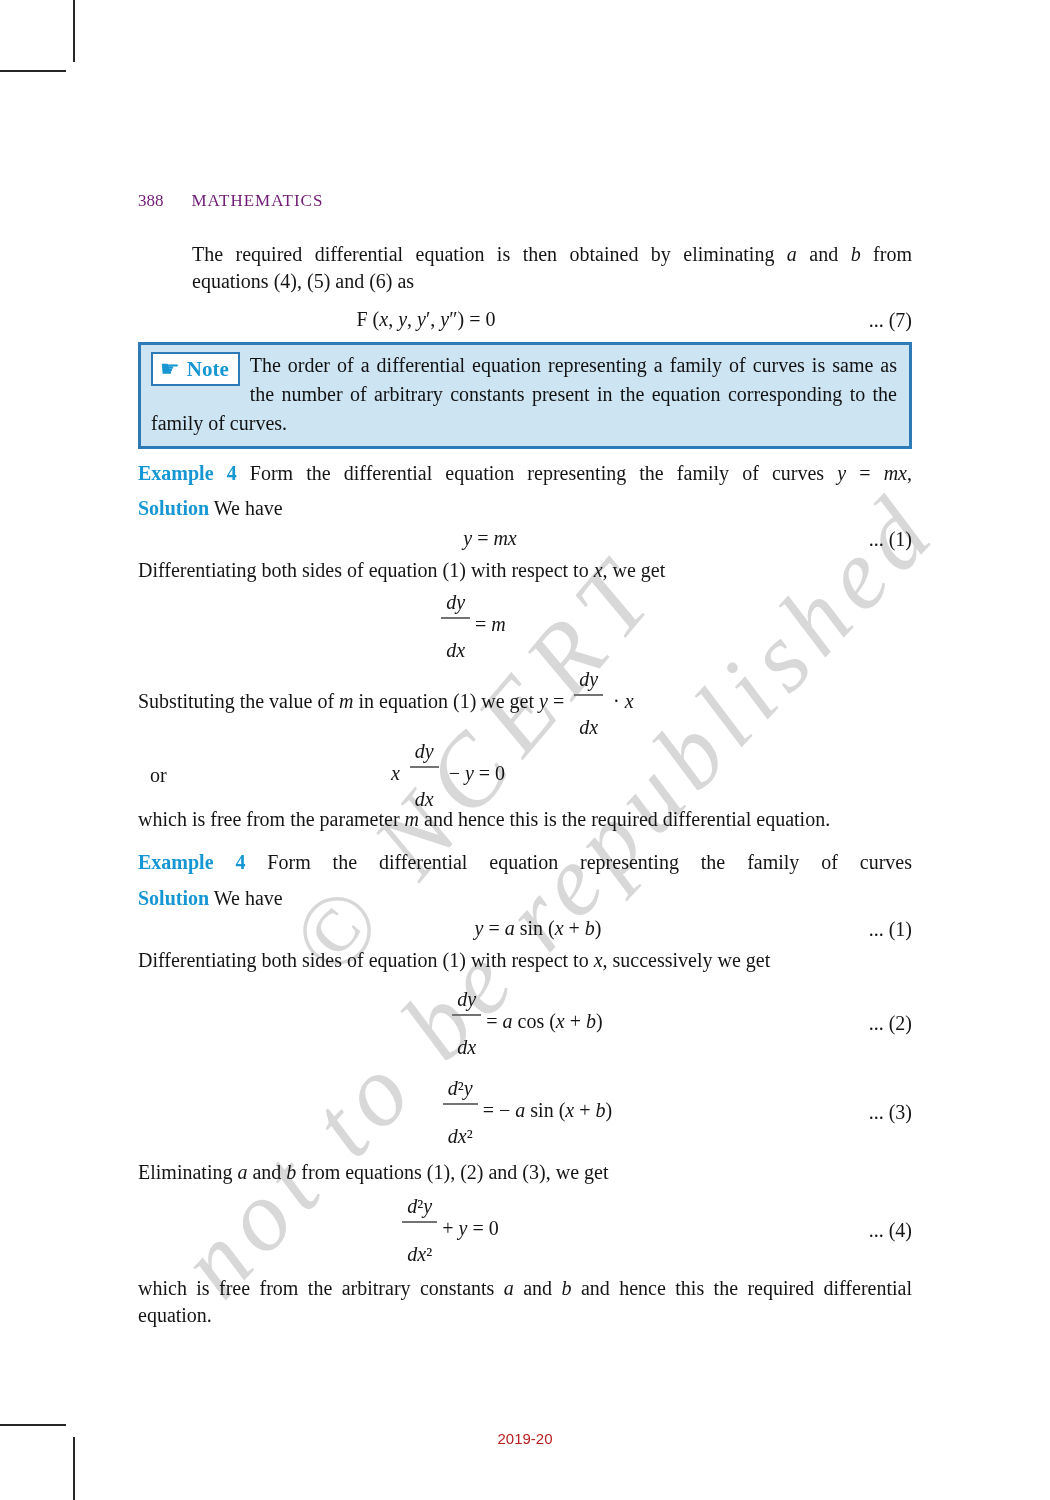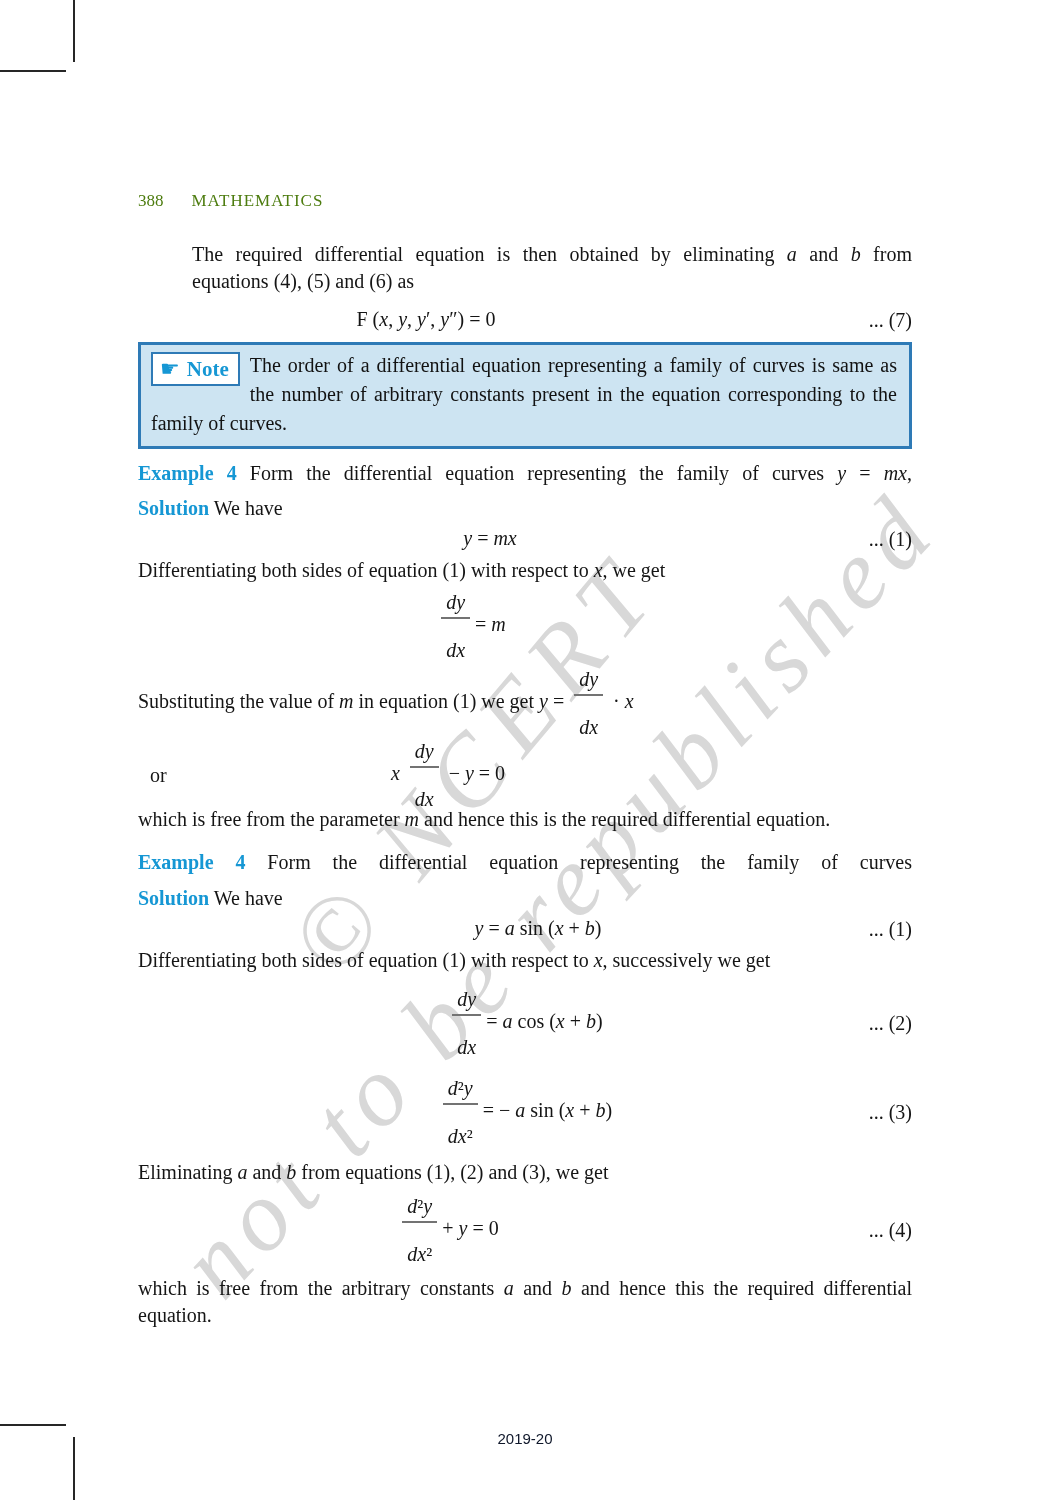--- a/index.html
+++ b/index.html
@@ -22,21 +22,21 @@
   .crop { position: absolute; background: #262626; z-index: 2; }
   .crop.tl-v { left: 73px; top: 0; width: 2px; height: 62px; }
   .crop.tl-h { left: 0; top: 70px; width: 66px; height: 2px; }
   .crop.bl-h { left: 0; top: 1424px; width: 66px; height: 2px; }
   .crop.bl-v { left: 73px; top: 1437px; width: 2px; height: 63px; }
 
   .content {
     position: absolute; left: 138px; top: 0; width: 774px; z-index: 1;
     font-size: 20px; line-height: 27px;
   }
-  .header { margin-top: 191px; font-size: 17px; line-height: 20px; color: #4d7c0f; }
+  .header { margin-top: 191px; font-size: 17px; line-height: 20px; color: #701a75; }
   .header .booktitle { margin-left: 28px; letter-spacing: 1px; }
 
   .para { text-align: justify; }
   .stretch { text-align: justify; text-align-last: justify; }
   .indent { margin-left: 54px; }
   .accent { color: #1697d4; font-weight: bold; }
 
   .eqrow { position: relative; text-align: center; font-family: Liberation Serif, serif; }
   .eqbody { display: inline-block; }
   .eqnum { position: absolute; right: 0; top: 50%; transform: translateY(-50%); }
@@ -57,21 +57,21 @@
     height: 30px; line-height: 30px; padding: 0 9px 0 7px;
     margin: 1px 10px 1px 0; white-space: nowrap;
   }
   .noteicon { color: #1697d4; font-family: "DejaVu Sans", sans-serif; font-size: 22px; margin-right: 7px; }
   .notelabel .accent { font-size: 21px; margin-top: 8px; }
 
   .tightwords { word-spacing: -3px; }
   .footer {
     position: absolute; left: 0; right: 0; top: 1430px; z-index: 1;
     text-align: center; font-family: "Liberation Sans", sans-serif;
-    font-size: 15px; color: #0f172a;
+    font-size: 15px; color: #b91c1c;
   }
 </style>
 </head>
 <body>
 
 <div class="page">
 
   <div class="wm wm1">© NCERT</div>
   <div class="wm wm2">not to be republished</div>
 

